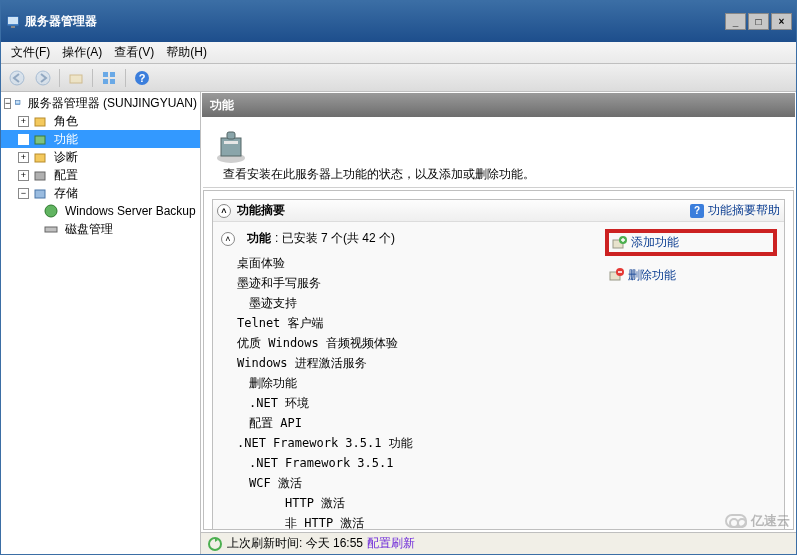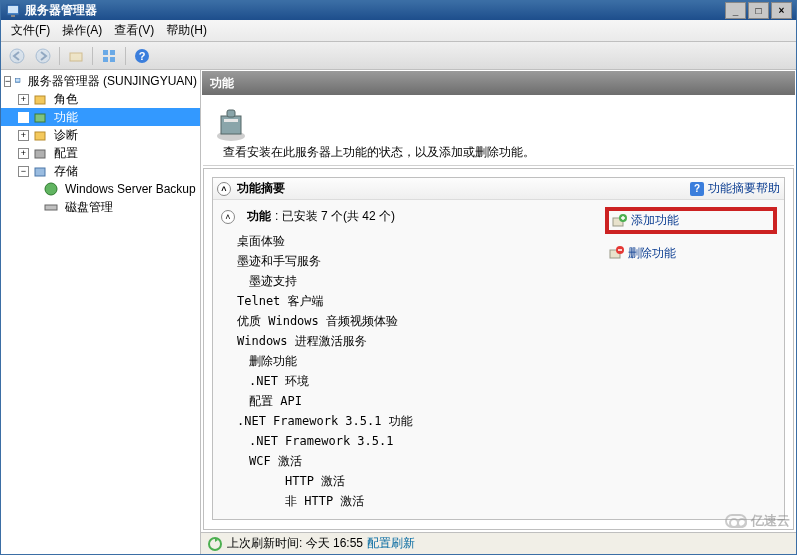--- a/index.html
+++ b/index.html
@@ -1,20 +1,20 @@
 <!DOCTYPE html>
 <html><head>
 <meta charset="utf-8">
 <style>
 * { box-sizing: border-box; margin: 0; padding: 0; }
 html, body { height: 100%; font-family: Tahoma, "Microsoft YaHei", sans-serif; font-size: 12px; background: #fff; color: #000; overflow: hidden; }
 .window { width: 797px; height: 555px; border: 1px solid #3b6ea5; position: relative; display: flex; flex-direction: column; background: #ece9d8; }
 
 
-.titlebar { height: 19px; background: linear-gradient(#3b6ea5, #1d4e8c); display: flex; align-items: center; color: #fff; font-weight: bold; padding: 0 4px; }
+.titlebar { height: 41px; background: linear-gradient(#3b6ea5, #1d4e8c); display: flex; align-items: center; color: #fff; font-weight: bold; padding: 0 4px; }
 .titlebar .icon { width: 16px; height: 16px; margin-right: 4px; }
 .titlebar-text { flex: 1; font-size: 12px; }
 .title-btns { display: flex; }
 .title-btn { width: 21px; height: 17px; background: #c7c7c7; border: 1px solid #888; margin-left: 2px; display: flex; align-items: center; justify-content: center; font-size: 10px; font-weight: bold; color: #000; cursor: default; }
 
 
 .menubar { height: 22px; background: linear-gradient(#f6f6f6,#eaeaea); border-bottom: 1px solid #bfbfbf; display: flex; align-items: center; padding: 0 4px; font-size: 12px; }
 .menu-item { padding: 2px 6px; cursor: default; }
 
 
@@ -60,21 +60,21 @@
 .feature-list .ind2 { margin-left: 48px; }
 .feature-right { width: 170px; }
 .action-box { border: 3px solid #c22; outline: 1px solid #c22; padding: 1px 2px; margin-bottom: 1px; display: flex; align-items: center; }
 .action-row { display: flex; align-items: flex-start; padding: 11px 2px; }
 .action-link { color: #0b3d91; cursor: pointer; margin-left: 4px; }
 .small-ic { width: 16px; height: 16px; }
 
 
 .statusbar { height: 22px; border-top: 1px solid #bfbfbf; background: #f1efe7; display: flex; align-items: center; padding: 0 6px; font-size: 12px; }
 .refresh-ic { width: 16px; height: 16px; margin-right: 4px; }
-.statusbar .link { color: #0369a1; cursor: pointer; margin-left: 4px; }
+.statusbar .link { color: #6d28d9; cursor: pointer; margin-left: 4px; }
 
 
 .watermark { position: absolute; right: 6px; bottom: 24px; opacity: .5; display: flex; align-items: center; font-size: 13px; color: #777; font-weight: bold; }
 .watermark .inf { width: 22px; height: 14px; border: 2px solid #999; border-radius: 8px; margin-right: 4px; position: relative; }
 .watermark .inf::before, .watermark .inf::after { content: ""; position: absolute; width: 6px; height: 6px; border: 2px solid #999; border-radius: 50%; top: 2px; }
 .watermark .inf::before { left: 2px; }
 .watermark .inf::after { left: 10px; }
 
 
 svg { display: block; }

